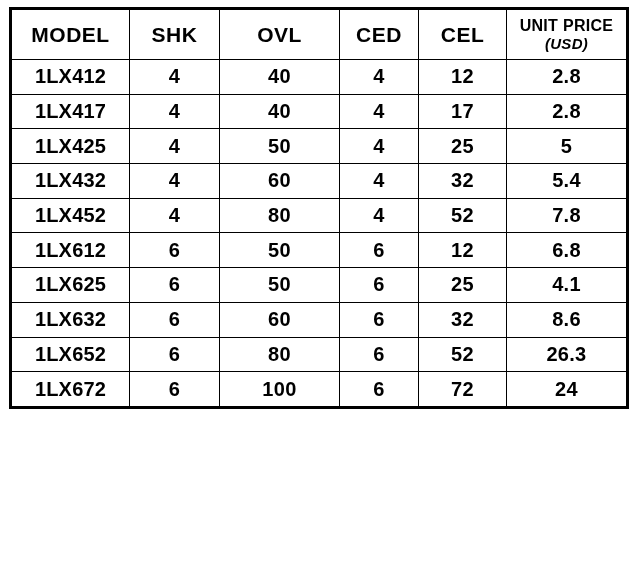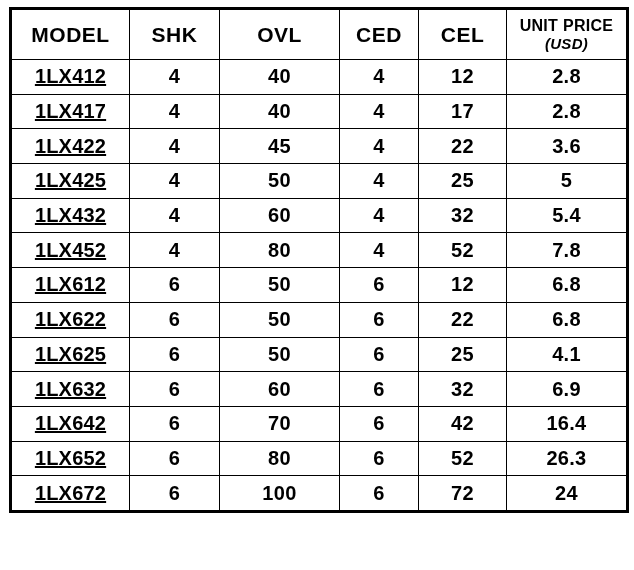--- a/index.html
+++ b/index.html
@@ -61,21 +61,20 @@
     font-size: 15px;
     font-style: italic;
   }
   table.spec tbody td {
     height: 33.7px;
     font-size: 20px;
     letter-spacing: 0.3px;
   }
   table.spec tbody td.model-cell {
     letter-spacing: 0.2px;
-    text-decoration: underline;
   }
 </style>
 </head>
 <body>
 
 <div id="sheet">
   <table class="spec">
     <colgroup>
       <col class="c-model">
         <col class="c-shk">
@@ -108,28 +107,20 @@
         </tr>
         <tr>
           <td class="model-cell">1LX417</td>
           <td>4</td>
           <td>40</td>
           <td>4</td>
           <td>17</td>
           <td>2.8</td>
         </tr>
         <tr>
-          <td class="model-cell">1LX422</td>
-          <td>4</td>
-          <td>45</td>
-          <td>4</td>
-          <td>22</td>
-          <td>3.6</td>
-        </tr>
-        <tr>
           <td class="model-cell">1LX425</td>
           <td>4</td>
           <td>50</td>
           <td>4</td>
           <td>25</td>
           <td>5</td>
         </tr>
         <tr>
           <td class="model-cell">1LX432</td>
           <td>4</td>
@@ -148,50 +139,34 @@
         </tr>
         <tr>
           <td class="model-cell">1LX612</td>
           <td>6</td>
           <td>50</td>
           <td>6</td>
           <td>12</td>
           <td>6.8</td>
         </tr>
         <tr>
-          <td class="model-cell">1LX622</td>
-          <td>6</td>
-          <td>50</td>
-          <td>6</td>
-          <td>22</td>
-          <td>6.8</td>
-        </tr>
-        <tr>
           <td class="model-cell">1LX625</td>
           <td>6</td>
           <td>50</td>
           <td>6</td>
           <td>25</td>
           <td>4.1</td>
         </tr>
         <tr>
           <td class="model-cell">1LX632</td>
           <td>6</td>
           <td>60</td>
           <td>6</td>
           <td>32</td>
-          <td>6.9</td>
-        </tr>
-        <tr>
-          <td class="model-cell">1LX642</td>
-          <td>6</td>
-          <td>70</td>
-          <td>6</td>
-          <td>42</td>
-          <td>16.4</td>
+          <td>8.6</td>
         </tr>
         <tr>
           <td class="model-cell">1LX652</td>
           <td>6</td>
           <td>80</td>
           <td>6</td>
           <td>52</td>
           <td>26.3</td>
         </tr>
         <tr>

